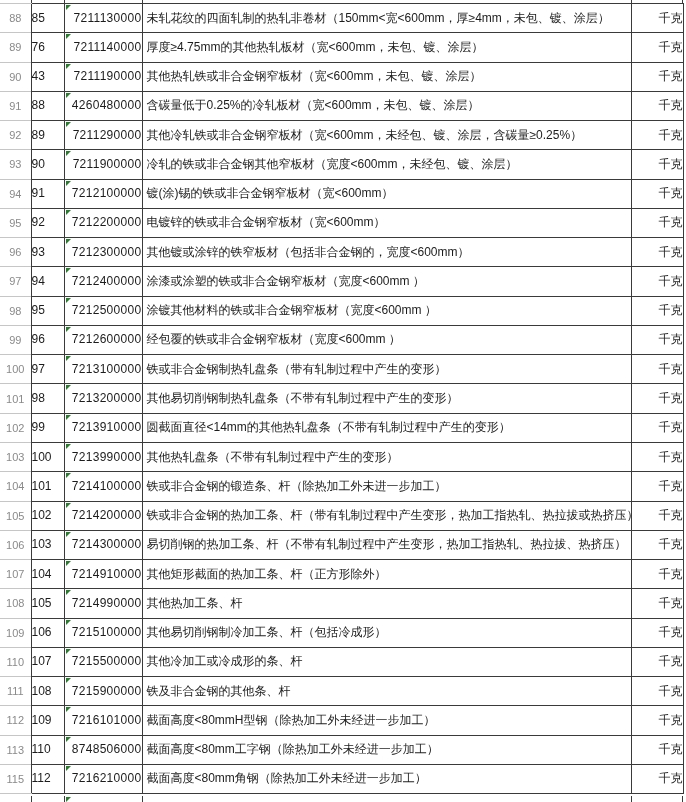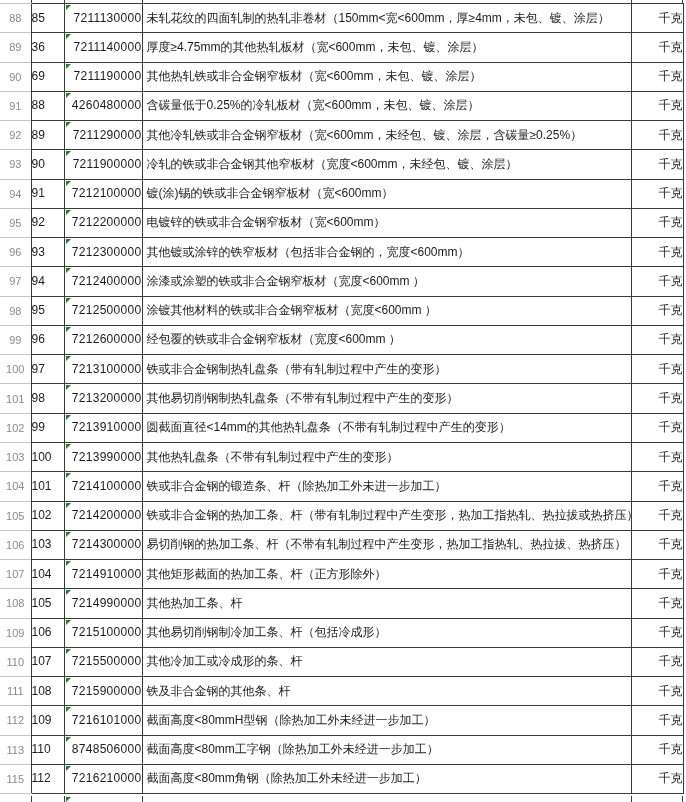--- a/index.html
+++ b/index.html
@@ -72,31 +72,31 @@
     <td class="c-seq">85</td>
     <td class="c-code">
       <span class="flag-tri"></span><span>7211130000</span>
     </td>
     <td class="c-desc">未轧花纹的四面轧制的热轧非卷材（150mm&lt;宽&lt;600mm，厚≥4mm，未包、镀、涂层）</td>
     <td class="c-unit">千克</td>
   </tr>
 
   <tr>
     <td class="c-rowhead">89</td>
-    <td class="c-seq">36</td>
+    <td class="c-seq">76</td>
     <td class="c-code">
       <span class="flag-tri"></span><span>7211140000</span>
     </td>
     <td class="c-desc">厚度≥4.75mm的其他热轧板材（宽&lt;600mm，未包、镀、涂层）</td>
     <td class="c-unit">千克</td>
   </tr>
 
   <tr>
     <td class="c-rowhead">90</td>
-    <td class="c-seq">69</td>
+    <td class="c-seq">43</td>
     <td class="c-code">
       <span class="flag-tri"></span><span>7211190000</span>
     </td>
     <td class="c-desc">其他热轧铁或非合金钢窄板材（宽&lt;600mm，未包、镀、涂层）</td>
     <td class="c-unit">千克</td>
   </tr>
 
   <tr>
     <td class="c-rowhead">91</td>
     <td class="c-seq">88</td>

